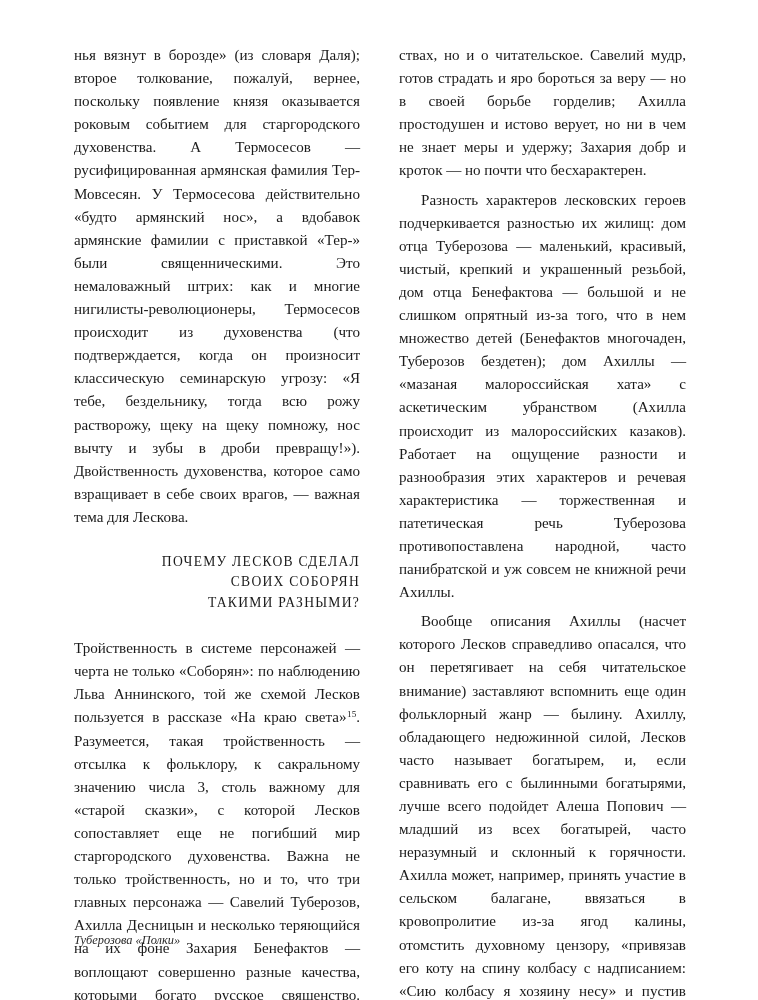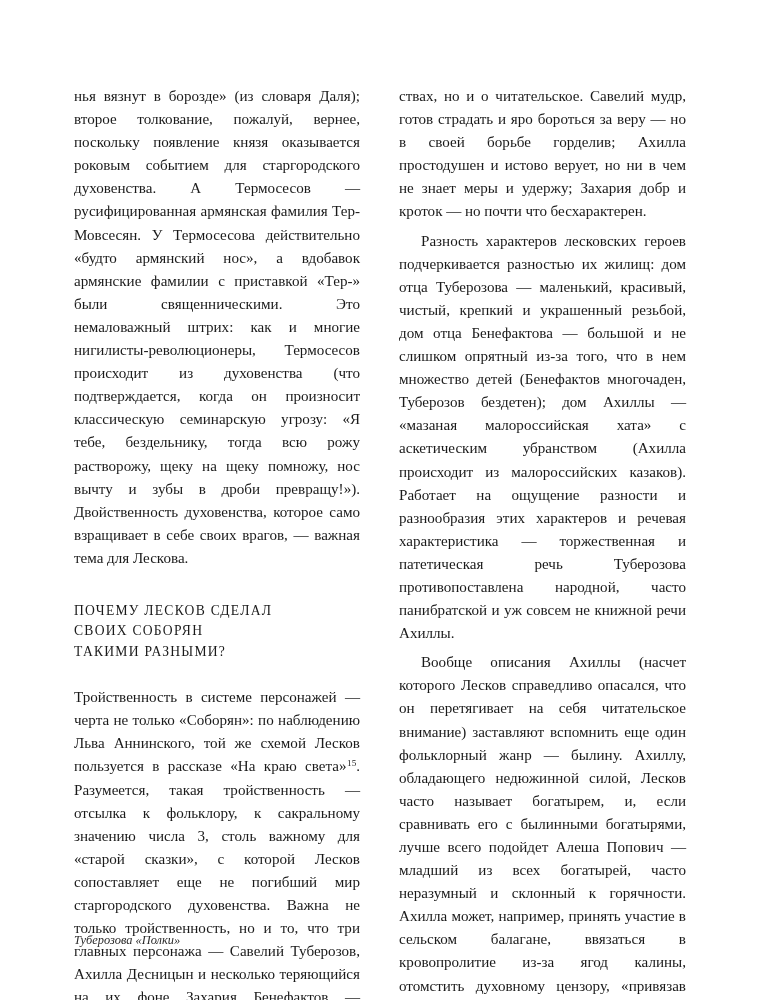--- a/index.html
+++ b/index.html
@@ -54,35 +54,34 @@
   p.para.no-indent {
     text-indent: 0;
   }
   p.para + p.para {
     margin-top: 6px;
   }
 
   
   .col > p.para:first-child {
     text-indent: 0;
-    margin-top: 41px;
   }
 
   sup.fn {
     font-size: 9.2px;
     vertical-align: 0.55em;
     line-height: 0;
     margin-left: 0.5px;
     margin-top: 40px;
   }
 
   
   h2.section-heading {
-    margin: 31px 0 24px 0;
-    text-align: left;
+    margin: 23px 0 24px 0;
+    text-align: right;
     font-weight: normal;
     font-size: 13.6px;
     line-height: 20.4px;
     letter-spacing: 1.25px;
     text-indent: 0;
     color: #1a1a1a;
     text-transform: uppercase;
   }
   h2.section-heading .hline {
     display: block;

